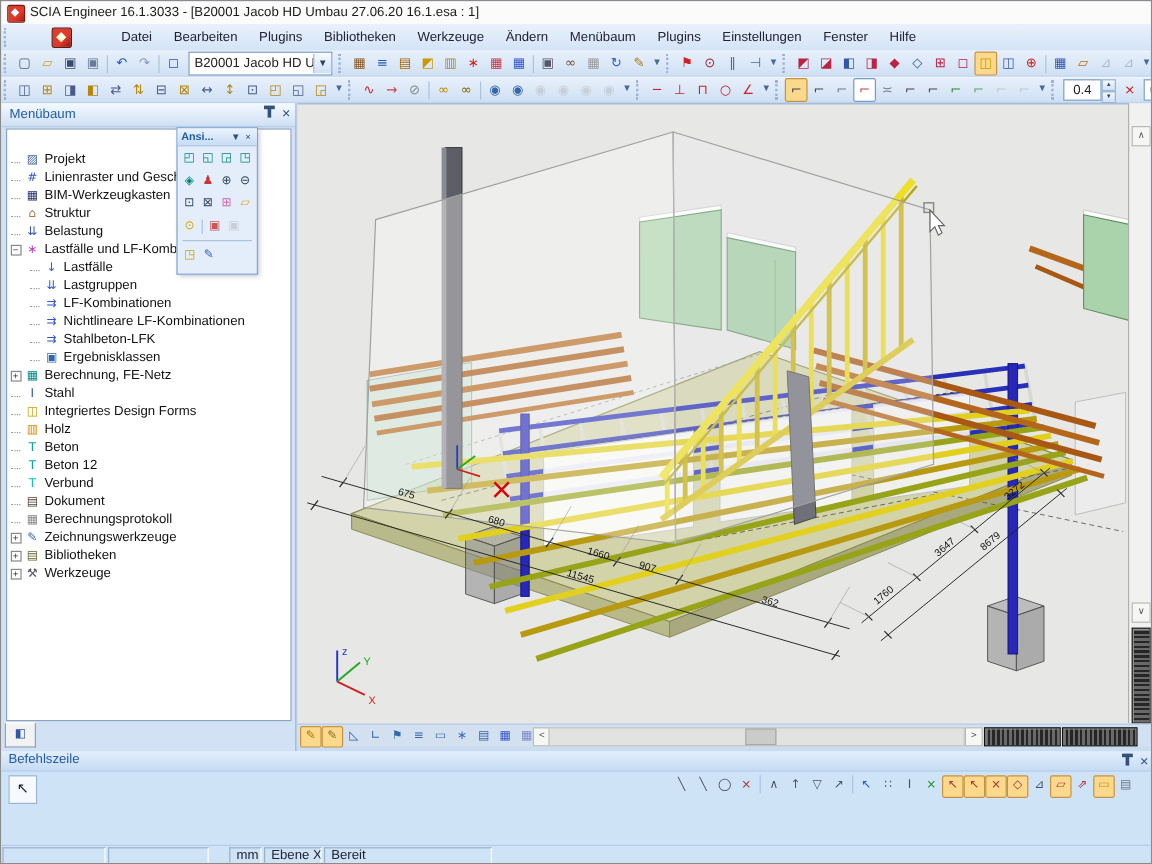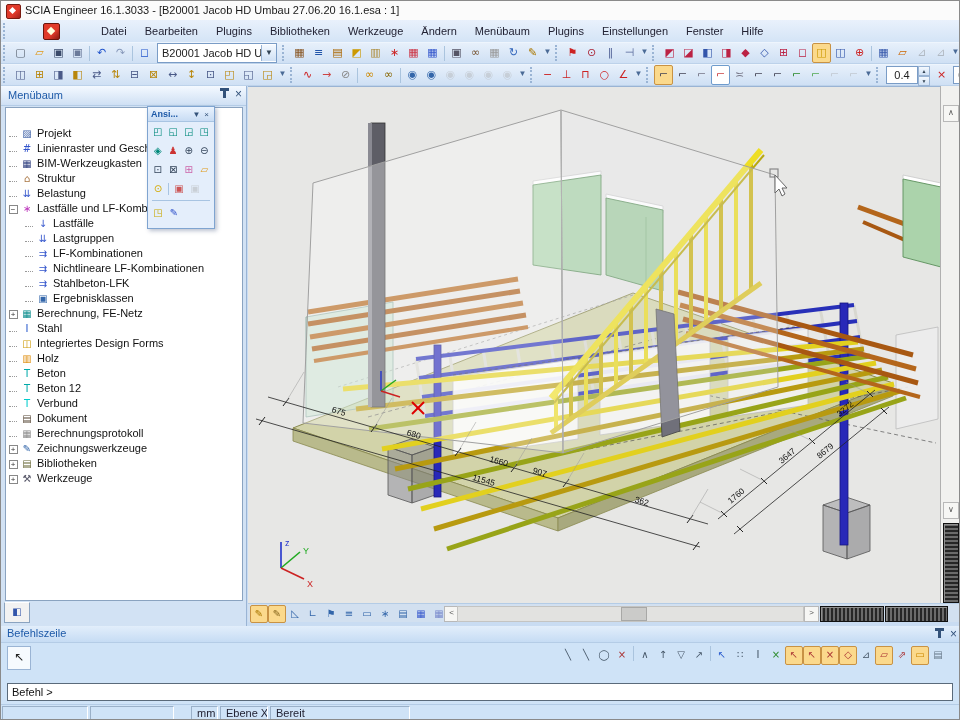--- a/index.html
+++ b/index.html
@@ -694,21 +694,20 @@
         <span class="tb-btn pressed" title="snap-endpoints" style="color: rgb(170, 51, 51);">↖</span>
         <span class="tb-btn pressed" title="snap-midpoints" style="color: rgb(170, 51, 51);">↖</span>
         <span class="tb-btn pressed" title="snap-intersections" style="color: rgb(170, 51, 51);">×</span>
         <span class="tb-btn pressed" title="snap-orthogonal" style="color: rgb(170, 51, 51);">◇</span>
         <span class="tb-btn" title="snap-tangent" style="color: rgb(68, 85, 102);">⊿</span>
         <span class="tb-btn pressed" title="snap-surface" style="color: rgb(170, 51, 51);">▱</span>
         <span class="tb-btn" title="snap-arc" style="color: rgb(170, 51, 51);">⇗</span>
         <span class="tb-btn pressed" title="snap-dimension" style="color: rgb(204, 136, 0);">▭</span>
         <span class="tb-btn" title="snap-more" style="color: rgb(102, 119, 136);">▤</span>
       </div>
-    <div id="cmd-input">Befehl &gt;</div>
   </div>
 
   <div id="statusbar">
     <div class="sb-cell sb-c1"></div>
     <div class="sb-cell sb-c2"></div>
     <div class="sb-cell sb-c3">mm</div>
     <div class="sb-cell sb-c4">Ebene XY</div>
     <div class="sb-cell sb-c5">Bereit</div>
   </div>
 

